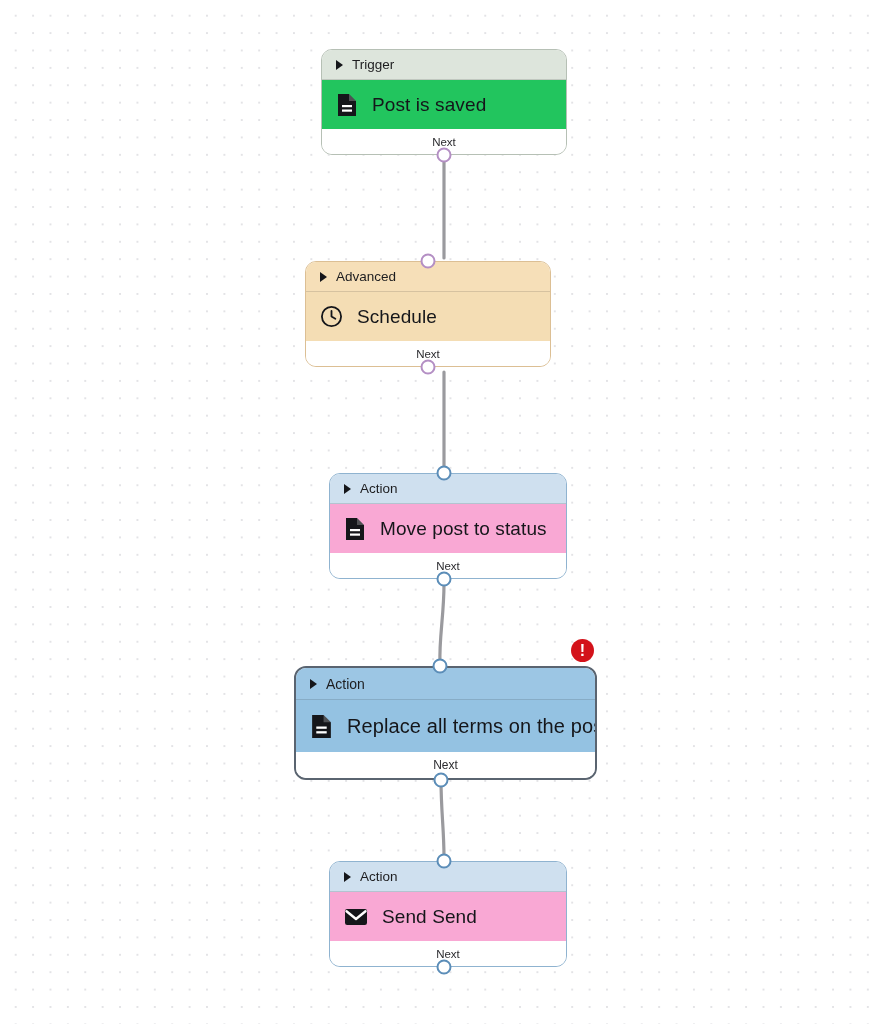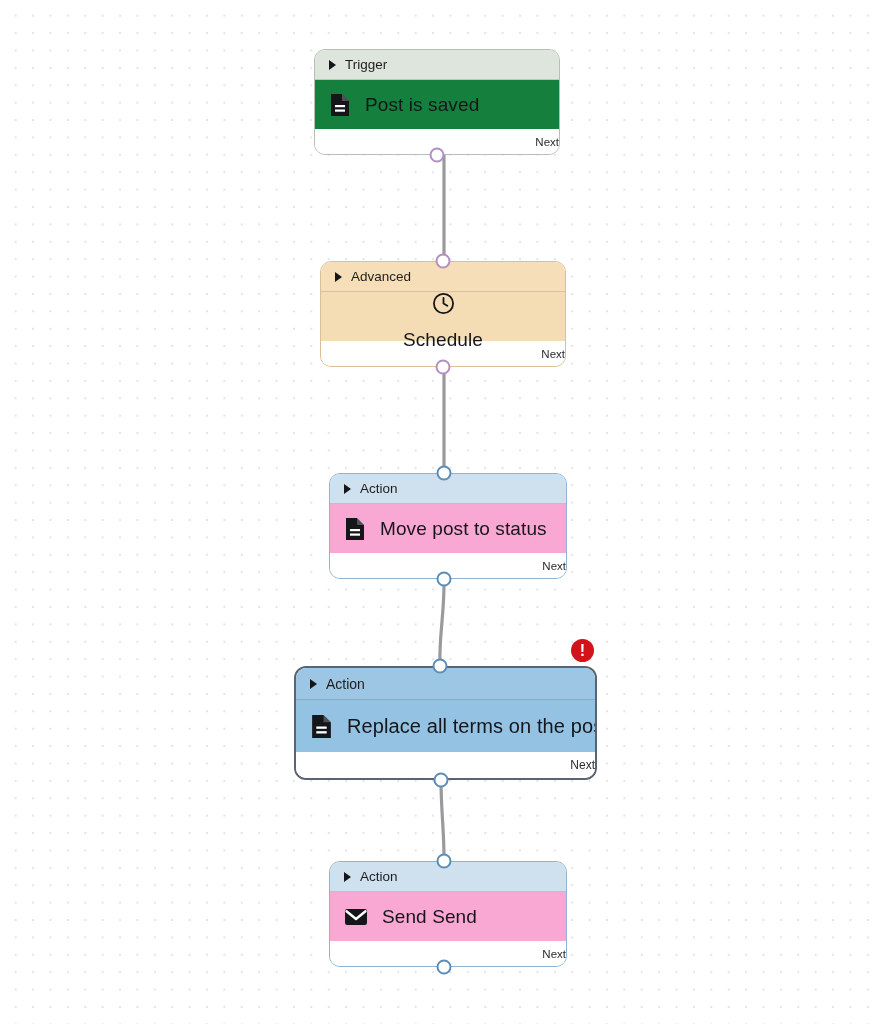--- a/index.html
+++ b/index.html
@@ -84,21 +84,21 @@
     white-space: nowrap;
     letter-spacing: .1px;
   }
   .node-icon { flex: none; display: block; }
 
   .node-footer {
     background: #ffffff;
     height: 25px;
     display: flex;
     align-items: center;
-    justify-content: flex-end;
+    justify-content: center;
     font-size: 11.5px;
     color: #2b2b2f;
   }
 
   
   .port {
     position: absolute;
     width: 15px; height: 15px;
     border-radius: 50%;
     background: #ffffff;
@@ -107,25 +107,25 @@
     transform: translate(-50%, -50%);
     z-index: 6;
   }
   .port.out { top: 100%; }
   .port.in  { top: 0; }
   .port.blue { border-color: #5b8db8; }
 
   
   .node.trigger .node-inner { border-color: #b6c0b5; }
   .node.trigger .node-header { background: #dde5dc; }
-  .node.trigger .node-body   { background: #15803d; }
+  .node.trigger .node-body   { background: #22c55e; }
 
   .node.advanced .node-inner { border-color: #dcbf94; }
   .node.advanced .node-header { background: #f6dfb8; }
-  .node.advanced .node-body   { background: #f4ddb4; flex-direction: column; }
+  .node.advanced .node-body   { background: #f4ddb4; }
 
   .node.action .node-inner { border-color: #8fb3d0; margin-left: 8px; }
   .node.action .node-header { background: #cfe0ef; }
   .node.action .node-body   { background: #f9a8d4; }
 
   .node.selected .node-inner {
     border: 2px solid #5a6470;
     border-radius: 12px;
   }
   .node.selected .node-header { background: #9cc6e4; }
@@ -160,21 +160,21 @@
 
 <div id="canvas">
 
   <svg id="edges" viewBox="0 0 882 1024" width="882" height="1024">
     <path class="edge-path" d="M 444 150 C 444 190, 444 220, 444 258"></path>
     <path class="edge-path" d="M 444 372 C 444 410, 444 435, 444 470"></path>
     <path class="edge-path" d="M 444 584 C 444 615, 439 638, 440 663"></path>
     <path class="edge-path" d="M 441 780 C 441 810, 444 830, 444 857"></path>
   </svg>
 
-  <div class="node trigger" style="left:314px; top:49px; width:246px;">
+  <div class="node trigger" style="left:321px; top:49px; width:246px;">
     <div class="node-inner">
       <div class="node-header">
         <span class="caret"></span>
         <span class="node-header-label">Trigger</span>
       </div>
       <div class="node-body">
         <svg class="node-icon" width="22" height="24" viewBox="0 0 22 24">
           <path d="M2 1 h11 l7 7 v15 H2 Z" fill="#15161a"></path>
           <path d="M13 1 v7 h7 Z" fill="#ffffff" opacity="0.25"></path>
           <rect x="6" y="12" width="10" height="2.2" fill="#ffffff"></rect>
@@ -182,21 +182,21 @@
         </svg>
         <span class="node-title">Post is saved</span>
       </div>
       <div class="node-footer">
         <span>Next</span>
       </div>
     </div>
     <div class="port out"></div>
   </div>
 
-  <div class="node advanced" style="left:320px; top:261px; width:246px;">
+  <div class="node advanced" style="left:305px; top:261px; width:246px;">
     <div class="node-inner">
       <div class="node-header">
         <span class="caret"></span>
         <span class="node-header-label">Advanced</span>
       </div>
       <div class="node-body">
         <svg class="node-icon" width="23" height="23" viewBox="0 0 24 24">
           <circle cx="12" cy="12" r="10" fill="none" stroke="#15161a" stroke-width="1.9"></circle>
           <path d="M12 6.2 V12 L16 14.4" fill="none" stroke="#15161a" stroke-width="1.9" stroke-linecap="round" stroke-linejoin="round"></path>
         </svg>

